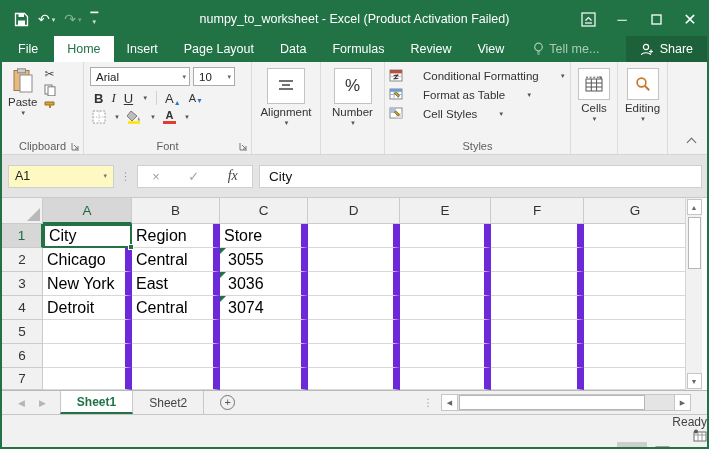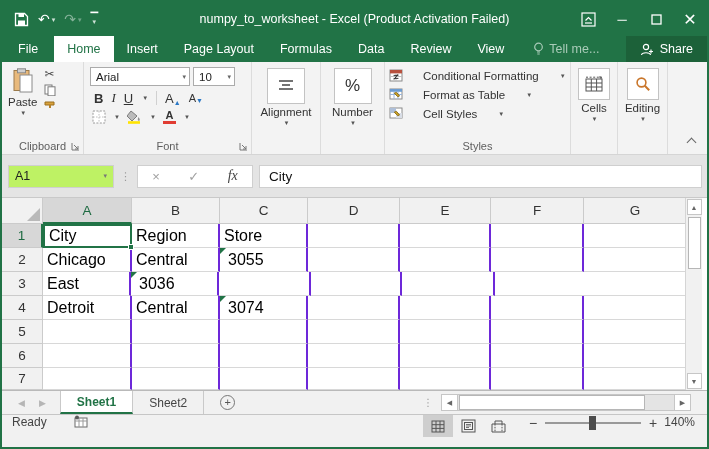--- a/index.html
+++ b/index.html
@@ -33,40 +33,40 @@
 .bigbtn { display:flex; flex-direction:column; align-items:center; gap:2px; padding-top:6px; }
 .bigbtn .blabel { font-size:11.5px; color:#333; }
 .combo { background:#fff; border:1px solid #ababab; height:19px; display:flex; align-items:center; font-size:11.5px; color:#222; padding:0 3px 0 5px; }
 .combo .caret { color:#666; margin-left:auto; }
 .fbtn { font-size:12px; color:#333; display:flex; align-items:end; }
 .smallcaret { font-size:6px; color:#555; margin-left:1px; }
 .styles-item { display:flex; align-items:center; gap:20px; font-size:11.5px; color:#333; height:19px; padding-left:4px; }
 
 
 .formulabar { position:absolute; top:153px; left:0; right:0; height:43px; background:#e4e4e4; border-bottom:1px solid #c9c9c9; display:flex; align-items:center; }
-.namebox { margin-left:6px; width:106px; height:23px; background:#bef264; border:1px solid #cfcfcf; display:flex; align-items:center; font-size:12.5px; color:#222; padding:0 6px; }
+.namebox { margin-left:6px; width:106px; height:23px; background:#fef9c3; border:1px solid #cfcfcf; display:flex; align-items:center; font-size:12.5px; color:#222; padding:0 6px; }
 .namebox .caret { margin-left:auto; color:#777; }
 .fdots { color:#9a9a9a; font-size:11px; margin:0 6px; }
 .fxbox { width:116px; height:23px; background:#fff; border:1px solid #cfcfcf; display:flex; align-items:center; justify-content:space-around; }
 .fxbox .g { color:#a0a0a0; font-size:13px; }
 .fxbox .fx { color:#444; font-style:italic; font-family:"Liberation Serif", serif; font-size:14px;text-align:center; }
 .finput { flex:1; margin:0 5px 0 6px; height:23px; background:#fff; border:1px solid #cfcfcf; display:flex; align-items:center; font-size:13.5px; color:#111; padding:0 9px; }
 
 
 .grid { position:absolute; top:196px; left:0; width:684px; height:192px; background:#fff; overflow:hidden; }
 .colrow { display:flex; height:26px; }
 .corner { width:41px; background:#f1f1f1; border-right:1px solid #cbcbcb; border-bottom:1px solid #cbcbcb; position:relative; }
 .corner .tri { position:absolute; right:2px; bottom:2px; width:0; height:0; border-left:13px solid transparent; border-bottom:13px solid #b9b9b9; }
 .ch { background:#f1f1f1; border-right:1px solid #cbcbcb; border-bottom:1px solid #cbcbcb; display:flex; align-items:center; justify-content:center; font-size:13.5px; color:#333; }
 .ch.sel { background:#d7d7d7; color:#1d6a41; border-bottom:2px solid #217346; }
 .row { display:flex; height:24px; }
 .row.r7 { height:22px; }
 .rh { width:41px; background:#f1f1f1; border-right:1px solid #cbcbcb; border-bottom:1px solid #cbcbcb; display:flex; align-items:center; justify-content:center; font-size:13.5px; color:#333; }
 .rh.sel { background:#d7d7d7; color:#1d6a41; border-right:2px solid #217346; }
-.cell { border-right:2px solid #6d28d9; border-bottom:1px solid #d8d8d8; font-size:16px; color:#000; display:flex; align-items:center; padding-left:4px; position:relative; white-space:nowrap; overflow:visible; background:#fff; }
+.cell { border-right:7px solid #6d28d9; border-bottom:1px solid #d8d8d8; font-size:16px; color:#000; display:flex; align-items:center; padding-left:4px; position:relative; white-space:nowrap; overflow:visible; background:#fff; }
 .cell.sel { border:2px solid #217346; z-index:3; }
 .fillhandle { position:absolute; right:-4px; bottom:-4px; width:6px; height:6px; background:#217346; border:1px solid #fff; z-index:4; }
 .errtri { position:absolute; top:0; left:0; width:0; height:0; border-top:6px solid #217346; border-right:6px solid transparent; }
 .wA{width:89px} .wB{width:88px} .wC{width:88px} .wD{width:92px} .wE{width:91px} .wF{width:93px} .wG{flex:1; border-right:none;}
 
 
 .vscroll { position:absolute; top:196px; right:5px; width:17px; height:192px; background:#f1f1f1; border-left:1px solid #d5d5d5; display:flex; flex-direction:column; align-items:center; }
 .varrow { width:15px; height:16px; background:#fff; border:1px solid #c6c6c6; color:#666; font-size:7px; display:flex; align-items:center; justify-content:center; margin-top:1px; }
 .vthumb { width:13px; height:52px; background:#fff; border:1px solid #b6b6b6; margin-top:2px; }
 .vspacer { flex:1; }
@@ -78,21 +78,21 @@
 .stab.active { background:#fff; color:#217346; font-weight:bold; border-left:1px solid #c9c9c9; border-bottom:2px solid #217346; }
 .addsheet { display:flex; align-items:center; margin-left:16px; }
 .pluscirc { width:15px; height:15px; border:1px solid #767676; border-radius:50%; color:#555; font-size:11px; display:flex; align-items:center; justify-content:center; line-height:1; }
 .sdots { display:flex; align-items:center; color:#9a9a9a; font-size:10px; margin-left:auto; padding-right:8px; }
 .hscroll { display:flex; align-items:center; width:250px; margin-right:16px; }
 .harrow { width:17px; height:17px; background:#fff; border:1px solid #c6c6c6; color:#666; font-size:7px; display:flex; align-items:center; justify-content:center; }
 .htrack { flex:1; height:17px; background:#e4e4e4; border-top:1px solid #c6c6c6; border-bottom:1px solid #c6c6c6; position:relative; }
 .hthumb { position:absolute; left:1px; top:0; height:15px; width:186px; background:#fff; border:1px solid #b6b6b6; }
 
 
-.statusbar { position:absolute; top:412px; left:0; right:0; bottom:0; background:#f1f1f1; border-top:1px solid #c6c6c6; display:flex; align-items:flex-start; font-size:12px; color:#444; }
+.statusbar { position:absolute; top:412px; left:0; right:0; bottom:0; background:#f1f1f1; border-top:1px solid #c6c6c6; display:flex; align-items:flex-end; font-size:12px; color:#444;flex-direction:column; }
 .ready { padding-left:10px; }
 .macroicon { margin-left:26px; display:flex; }
 .viewbtns { margin-left:auto; display:flex; align-items:center; }
 .vbtn { width:30px; height:22px; display:flex; align-items:center; justify-content:center; }
 .vbtn.sel { background:#cecece; }
 .zoomctl { display:flex; align-items:center; margin-left:12px; }
 .zminus,.zplus { font-size:14px; color:#444; width:16px; text-align:center; }
 .ztrack { width:96px; height:2px; background:#999; position:relative; margin:0 4px; }
 .ztick { position:absolute; left:50%; top:-3px; width:1px; height:8px; background:#aaa; }
 .zthumb { position:absolute; left:44px; top:-6px; width:7px; height:14px; background:#4d4d4d; }
@@ -135,22 +135,22 @@
       </span>
       <span class="wbtn" style="font-size:16px;">✕</span>
     </div>
   </div>
 
   <div class="tabrow">
     <div class="tab" style="padding:0 16px;">File</div>
     <div class="tab active">Home</div>
     <div class="tab">Insert</div>
     <div class="tab">Page Layout</div>
+    <div class="tab">Data</div>
     <div class="tab">Formulas</div>
-    <div class="tab">Data</div>
     <div class="tab">Review</div>
     <div class="tab">View</div>
     <div class="tellme">
       <span>
         <svg width="11" height="14" viewBox="0 0 11 14">
             <circle cx="5.5" cy="5" r="3.8" fill="none" stroke="#a9cbb8" stroke-width="1.2"></circle>
             <path d="M4 10h3M4.3 12h2.4" stroke="#a9cbb8" stroke-width="1.2"></path>
           </svg>
       </span>
       <span>Tell me...</span>
@@ -409,20 +409,21 @@
           <span>3055</span>
         </div>
       <div class="cell wD"></div>
       <div class="cell wE"></div>
       <div class="cell wF"></div>
       <div class="cell wG"></div>
     </div>
 
     <div class="row">
       <div class="rh">3</div>
+      <div class="cell wA">New York</div>
       <div class="cell wB">East</div>
       <div class="cell wC" style="padding-left:8px;">
           <span class="errtri"></span>
           <span>3036</span>
         </div>
       <div class="cell wD"></div>
       <div class="cell wE"></div>
       <div class="cell wF"></div>
       <div class="cell wG"></div>
     </div>

